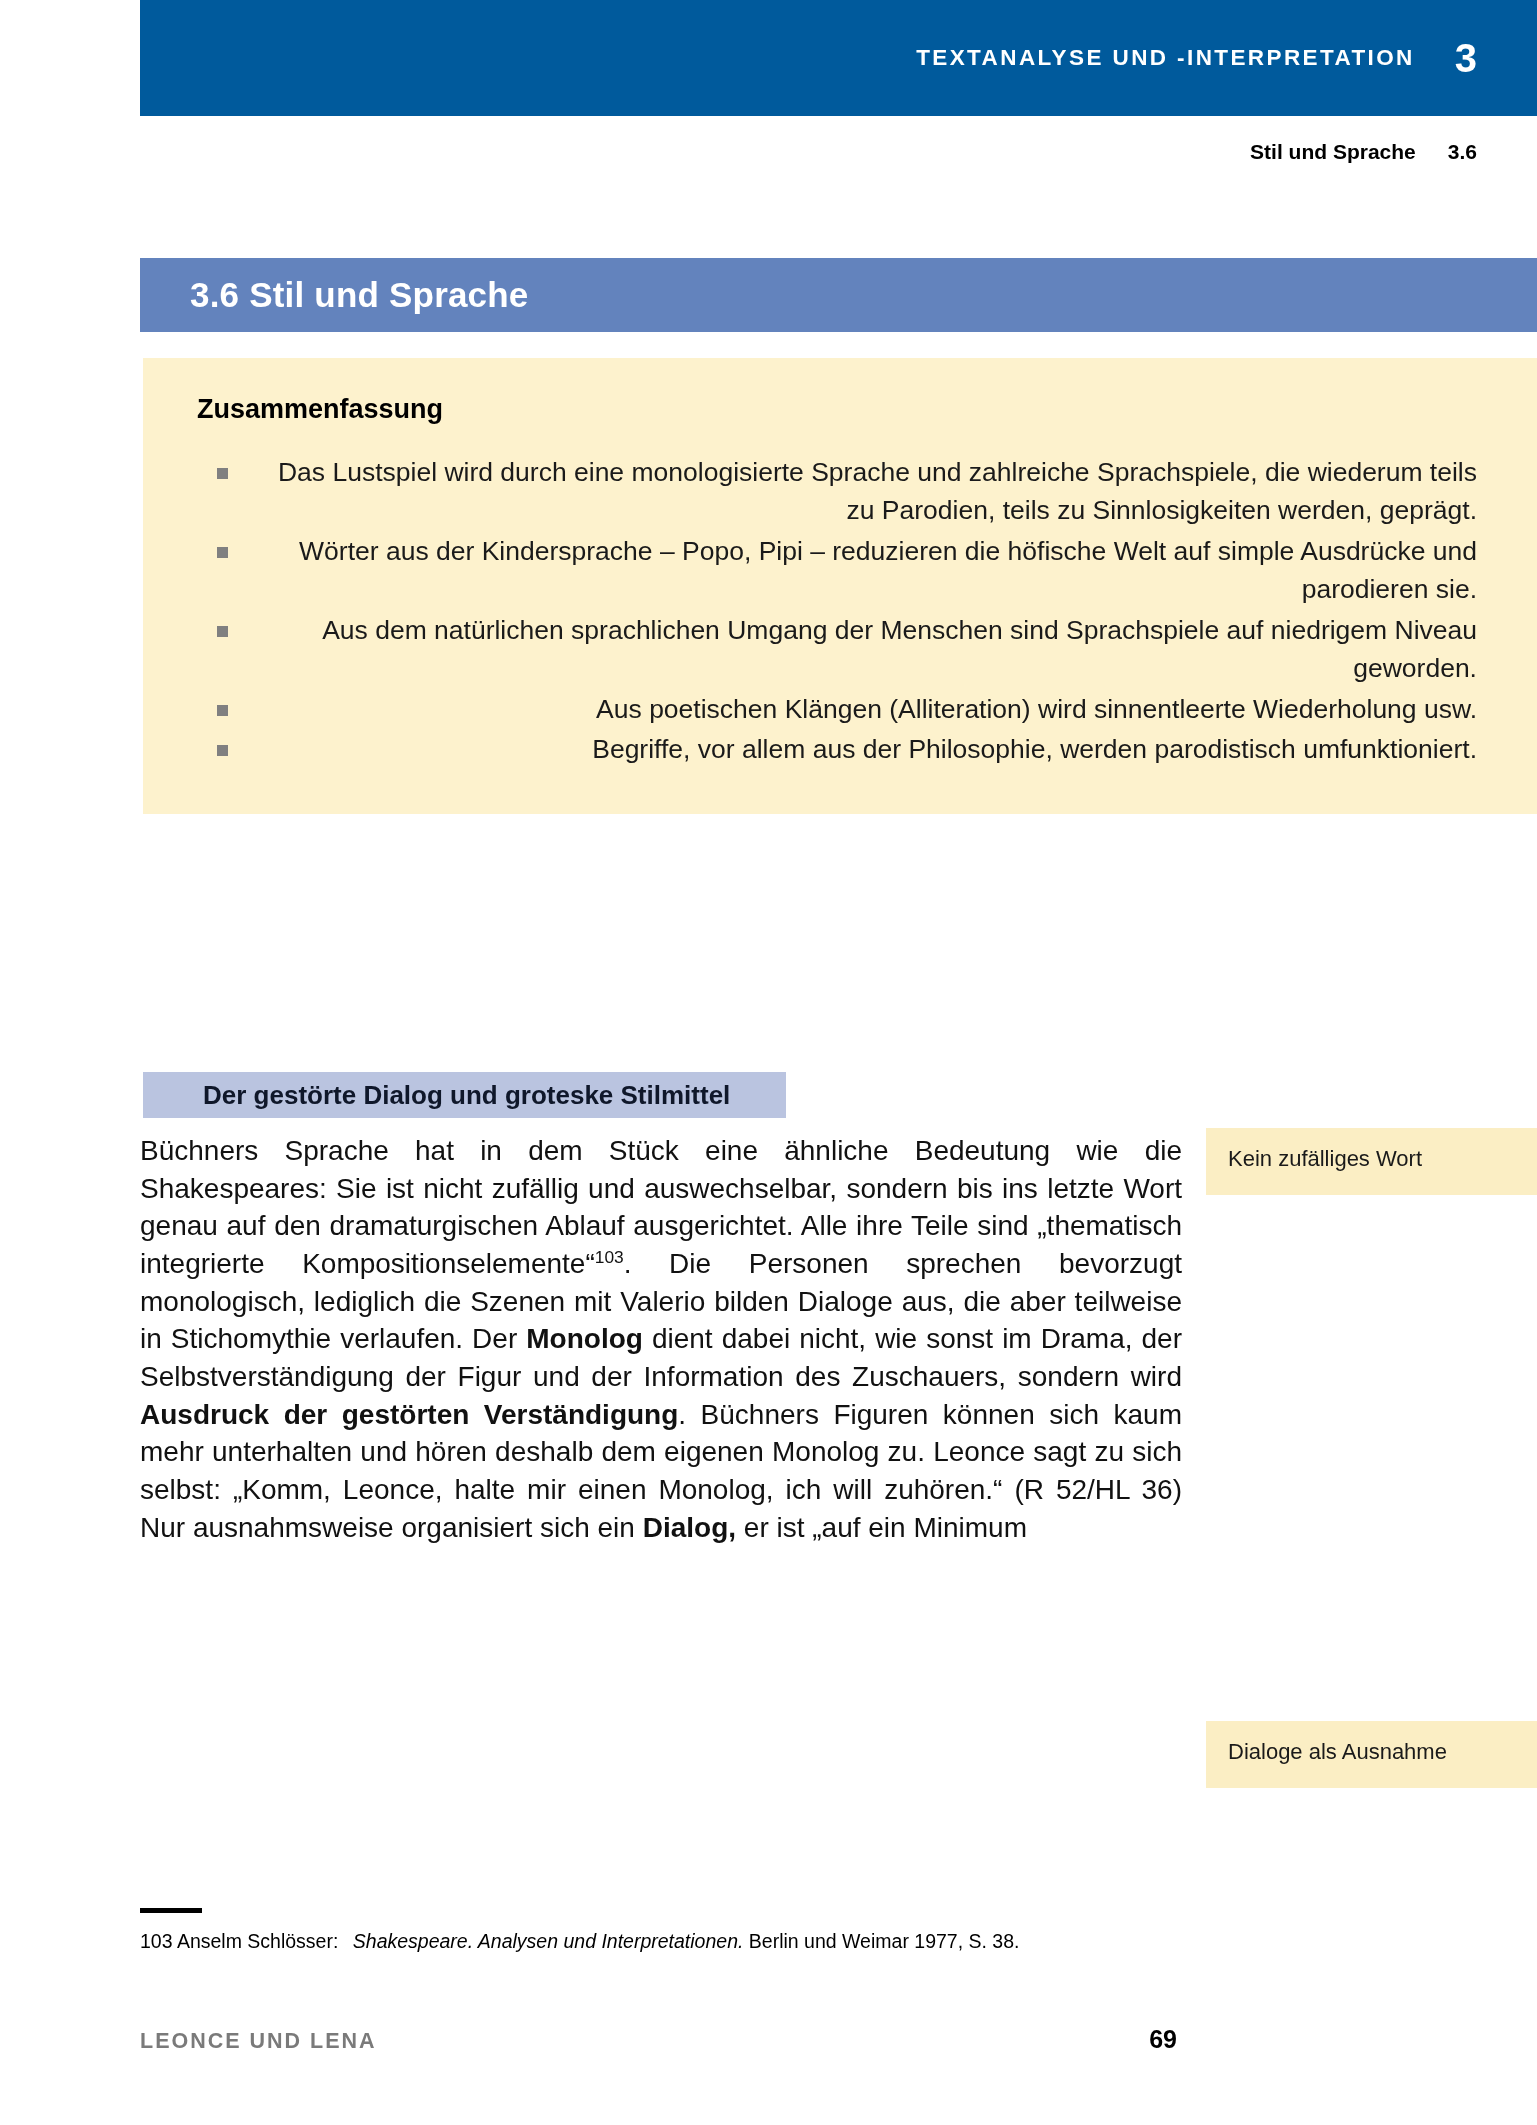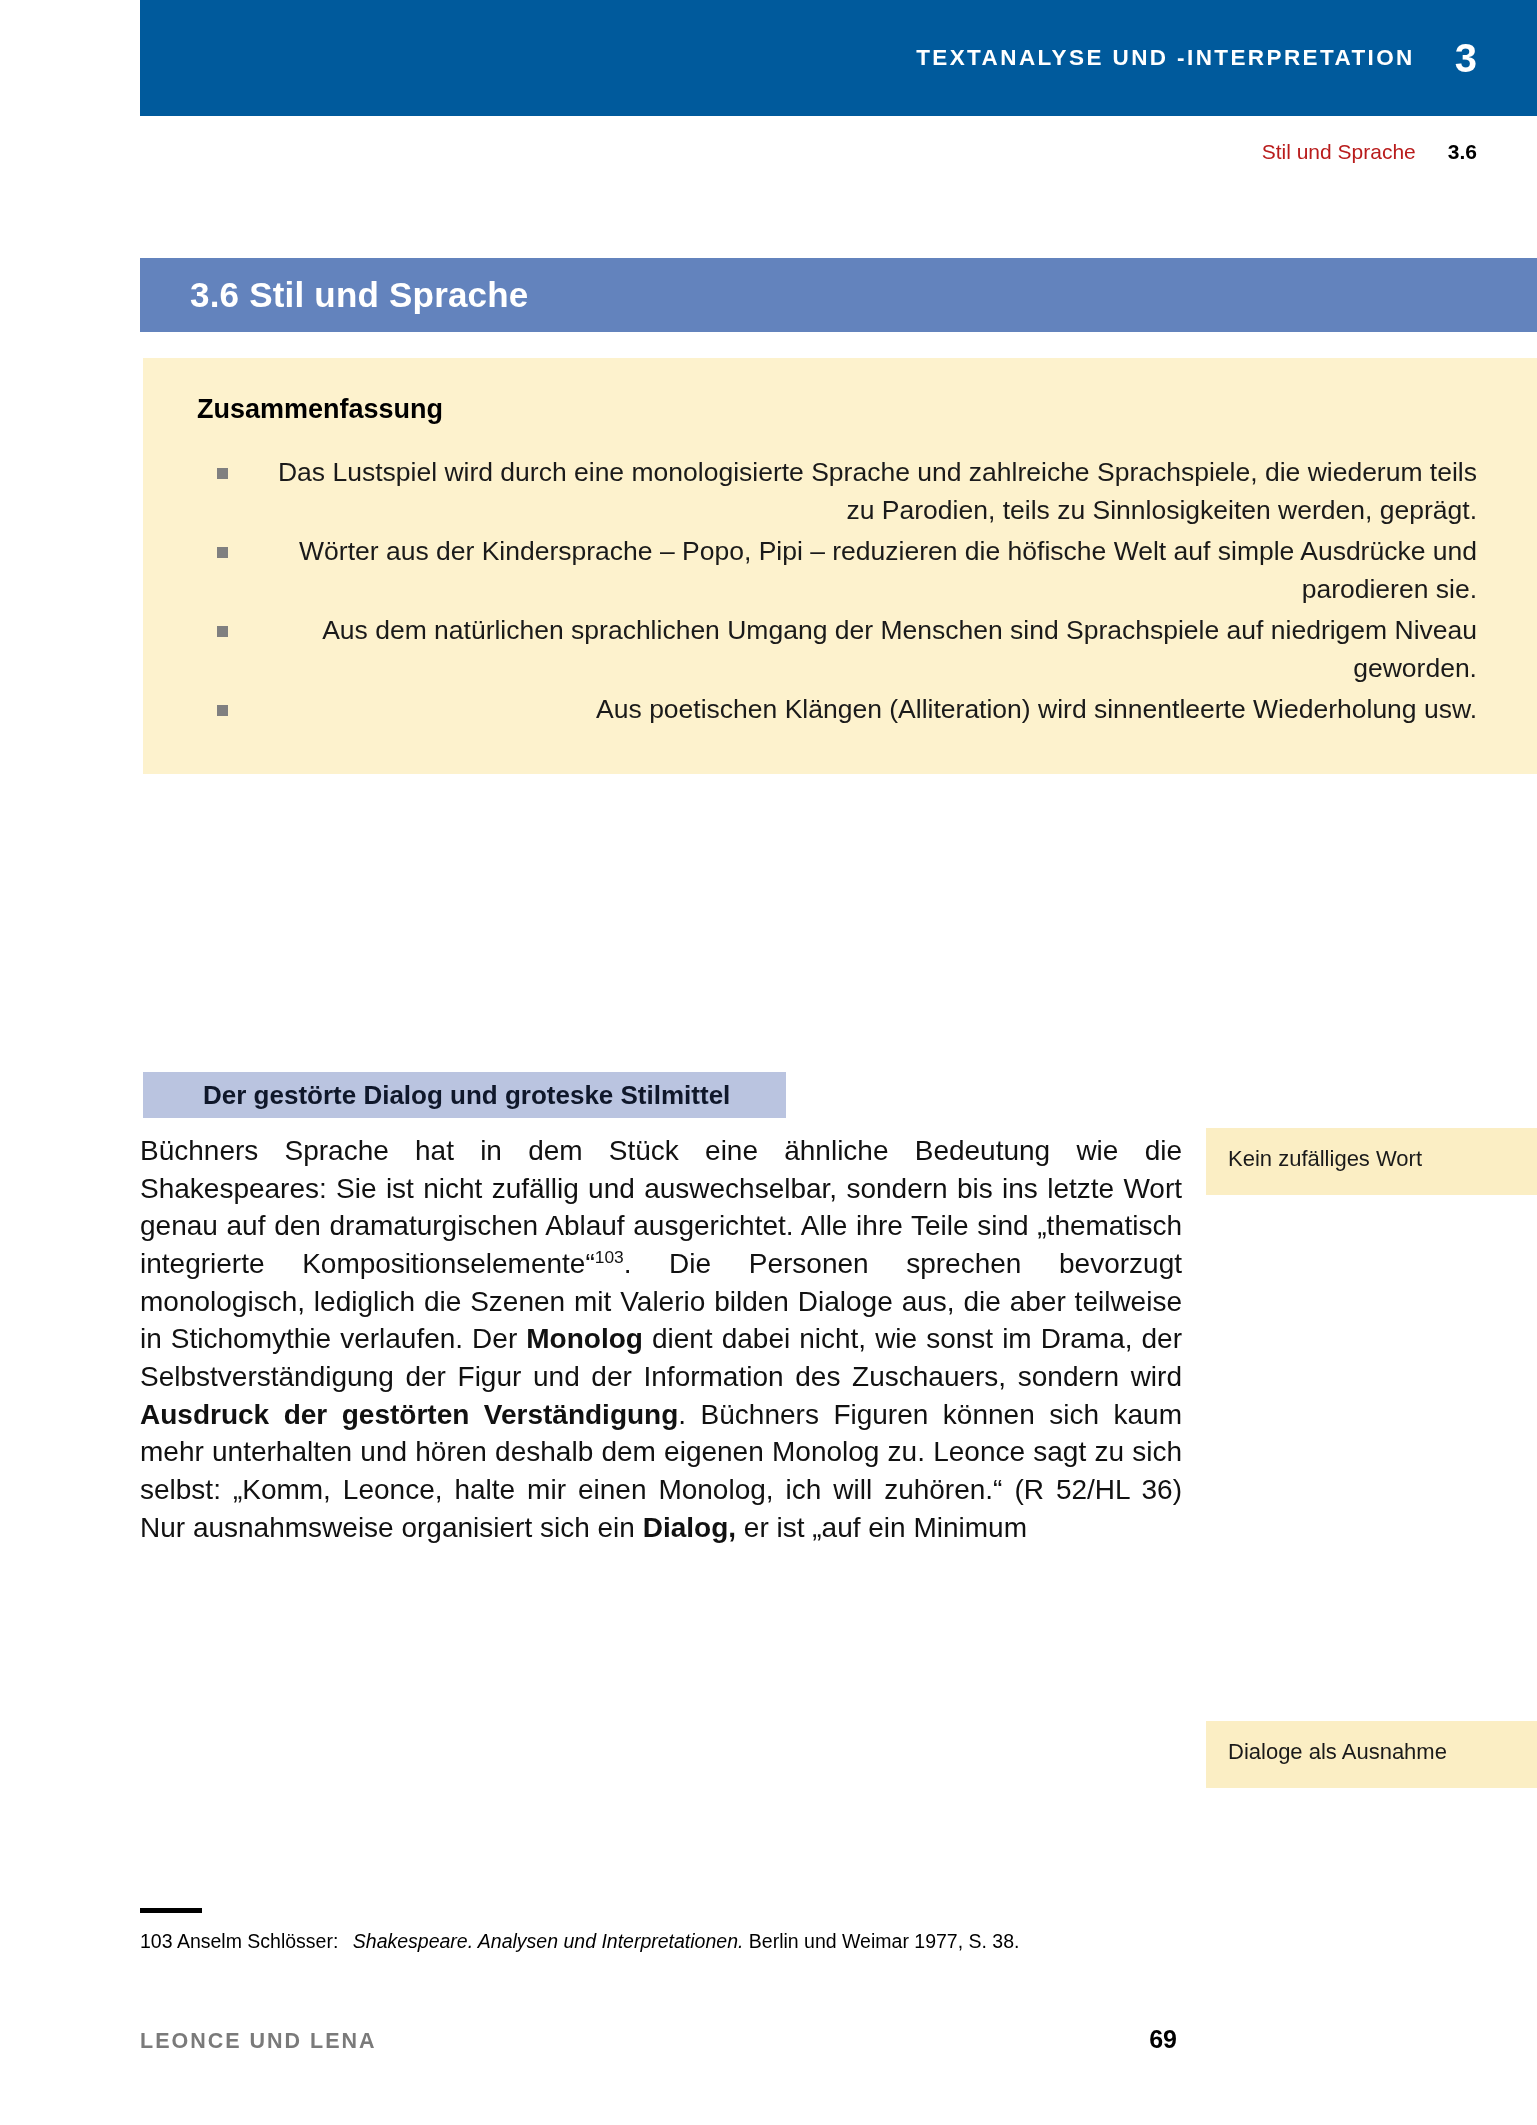--- a/index.html
+++ b/index.html
@@ -53,22 +53,22 @@
   .subhead-row {
     position: absolute;
     right: 60px;
     top: 140px;
     display: flex;
     align-items: baseline;
     gap: 32px;
   }
   .subhead-title {
     font-size: 21px;
-    font-weight: normal;
-    color: #b91c1c;
+    font-weight: bold;
+    color: #000000;
     white-space: nowrap;
   }
   .subhead-num {
     font-size: 21px;
     font-weight: bold;
     color: #000;
   }
 
   
   .section-bar {
@@ -255,20 +255,24 @@
       <span>Wörter aus der Kindersprache – Popo, Pipi – reduzieren die höfische Welt auf simple Ausdrücke und parodieren sie.</span>
     </li>
     <li>
       <span class="bullet-square"></span>
       <span>Aus dem natürlichen sprachlichen Umgang der Menschen sind Sprachspiele auf niedrigem Niveau geworden.</span>
     </li>
     <li>
       <span class="bullet-square"></span>
       <span>Aus poetischen Klängen (Alliteration) wird sinnentleerte Wiederholung usw.</span>
     </li>
+    <li>
+      <span class="bullet-square"></span>
+      <span>Begriffe, vor allem aus der Philosophie, werden parodistisch umfunktioniert.</span>
+    </li>
   </ul>
 </div>
 
 <div class="subsection-heading">
   <span class="subsection-heading-text">Der gestörte Dialog und groteske Stilmittel</span>
 </div>
 
 <div class="body-col">
   <p id="body-paragraph"><span>Büchners Sprache hat in dem Stück eine ähnliche Bedeutung wie die Shakespeares: Sie ist nicht zufällig und auswechselbar, sondern bis ins letzte Wort genau auf den dramaturgischen Ablauf ausgerichtet. Alle ihre Teile sind „thematisch integrierte Kompositionselemente“</span><sup>103</sup><span>. Die Personen sprechen bevorzugt monologisch, lediglich die Szenen mit Valerio bilden Dialoge aus, die aber teilweise in Stichomythie verlaufen. Der </span><b>Monolog</b><span> dient dabei nicht, wie sonst im Drama, der Selbstverständigung der Figur und der Information des Zuschauers, sondern wird </span><b>Ausdruck der gestörten Verständigung</b><span>. Büchners Figuren können sich kaum mehr unterhalten und hören deshalb dem eigenen Monolog zu. Leonce sagt zu sich selbst: „Komm, Leonce, halte mir einen Monolog, ich will zuhören.“ (R 52/HL 36) Nur ausnahmsweise organisiert sich ein </span><b>Dialog,</b><span> er ist „auf ein Minimum</span></p>
 </div>

